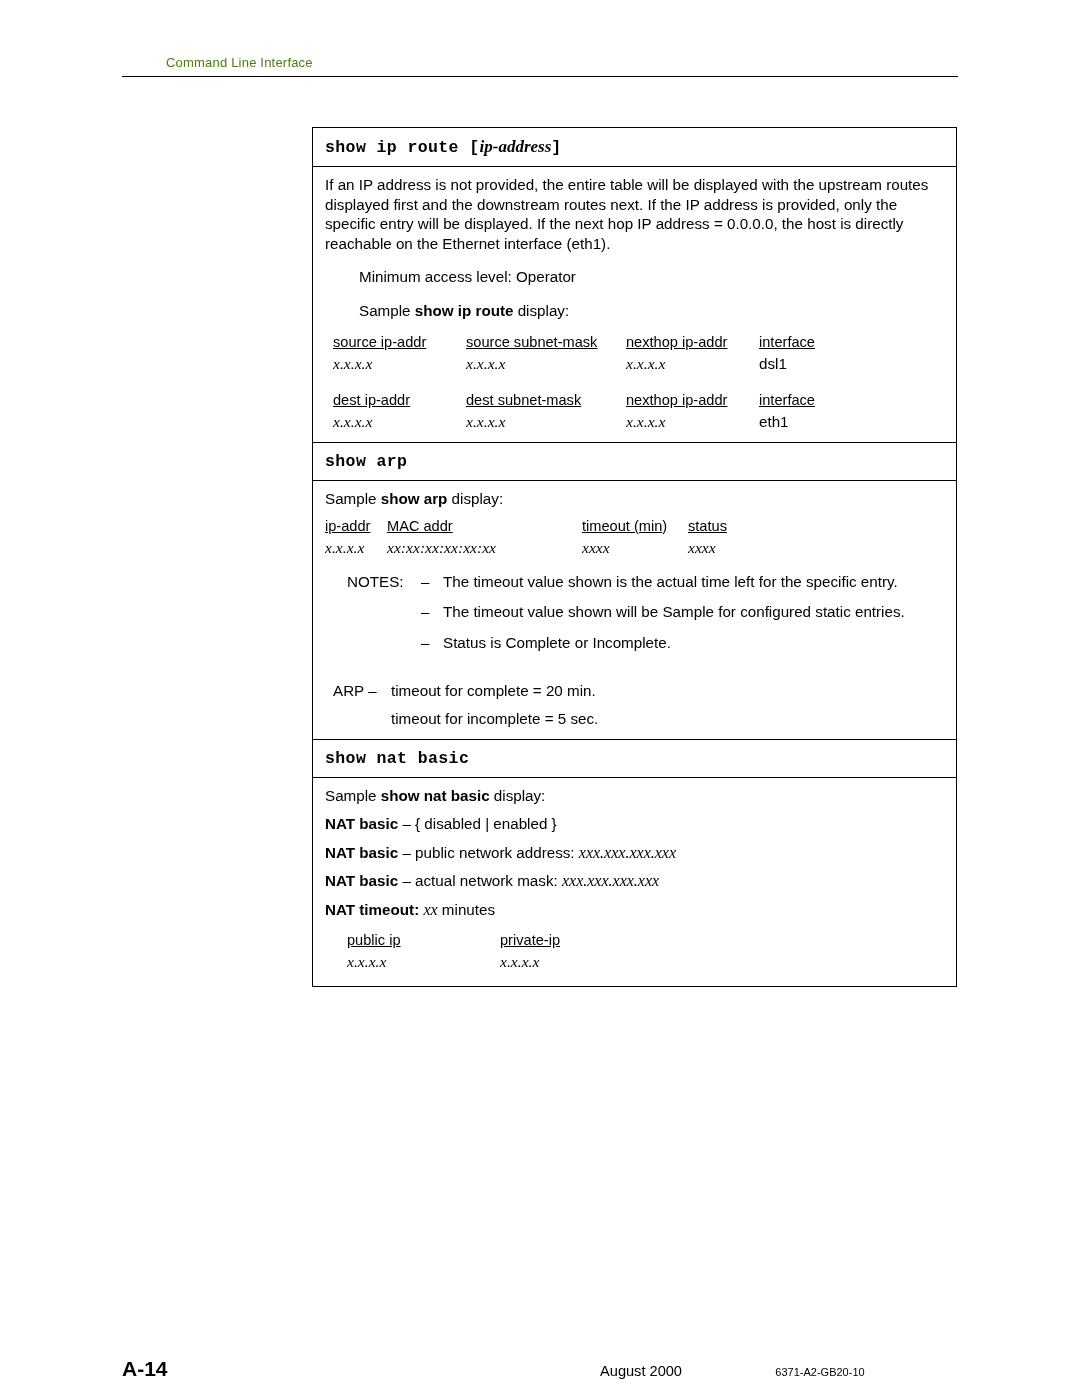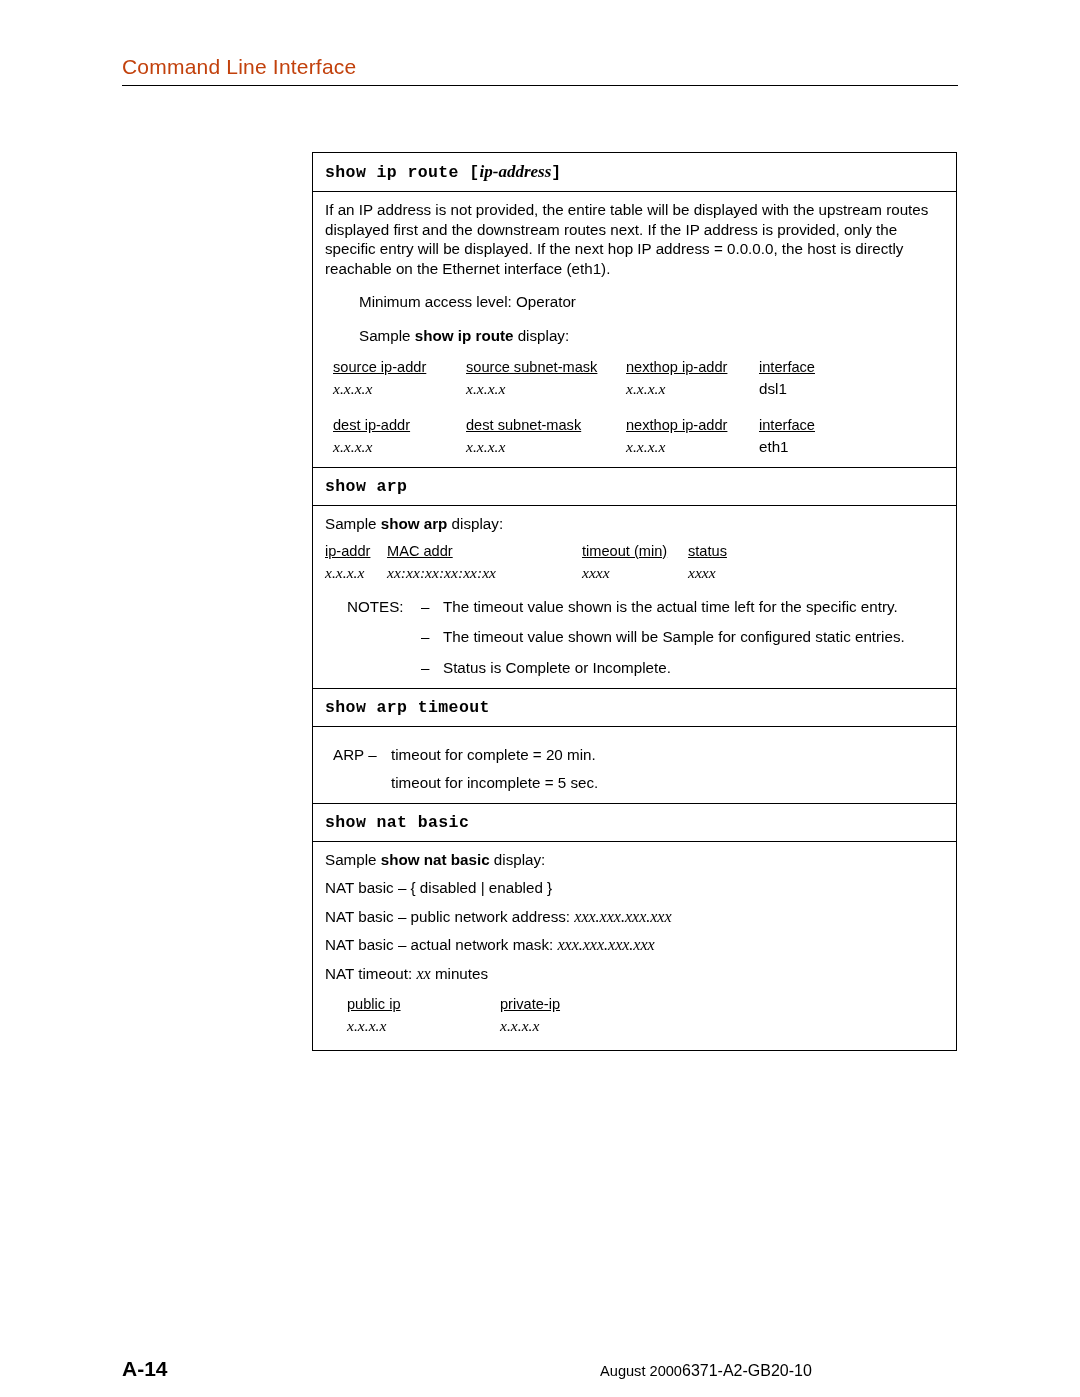--- a/index.html
+++ b/index.html
@@ -17,35 +17,36 @@
   }
 
   
   .page-header {
     position: absolute;
     left: 122px;
     top: 55px;
     width: 836px;
   }
   .page-header .header-text {
-    font-size: 21px;
+    font-size: 13px;
     letter-spacing: 0.2px;
-    color: #c2410c;
+    color: #4d7c0f;
+    margin-left: 44px;
   }
   .page-header .header-rule {
     margin-top: 6px;
     border-bottom: 1.6px solid #000;
     width: 836px;
   }
 
   
   .cmd-table {
     position: absolute;
     left: 312px;
-    top: 152px;
+    top: 127px;
     width: 645px;
     border: 1.3px solid #000;
     box-sizing: border-box;
   }
   .cmd-head {
     border-bottom: 1.3px solid #000;
     padding: 9px 0 9px 12px;
     font-family: "Liberation Mono", monospace;
     font-weight: bold;
     font-size: 16.5px;
@@ -137,21 +138,21 @@
 
   .arp-to {
     margin-top: 10px;
     margin-left: 8px;
   }
   .arp-to .line { display: flex; }
   .arp-to .line + .line { margin-top: 9px; }
   .arp-to .lbl { width: 58px; }
 
   .nat-line { margin-top: 9px; }
-  .nat-line .lbl { font-weight: normal; }
+  .nat-line .lbl { font-weight: bold; }
   .nat-sample {
     margin-top: 11px;
     margin-left: 22px;
   }
   .n1 { width: 153px; }
 
   
   .footer {
     position: absolute;
     left: 122px;
@@ -164,23 +165,23 @@
     font-size: 21px;
     font-weight: bold;
     width: 260px;
   }
   .footer .center {
     font-size: 14.6px;
     width: 300px;
     text-align: right;
   }
   .footer .right {
-    font-size: 16px;
+    font-size: 11px;
     flex: 1;
-    text-align: left;
+    text-align: center;
   }
 </style>
 </head>
 <body>
 
 <div class="page-header">
   <div class="header-text">Command Line Interface</div>
   <div class="header-rule"></div>
 </div>
 
@@ -258,23 +259,20 @@
         <span class="note-text">The timeout value shown will be Sample for configured static entries.</span>
       </div>
       <div class="note-line">
         <span class="note-label"></span>
         <span class="note-dash">–</span>
         <span class="note-text">Status is Complete or Incomplete.</span>
       </div>
     </div>
   </div>
 
-  <div class="cmd-head" style="border-top:1.3px solid #000;">
-    <span>show arp timeout</span>
-  </div>
   <div class="cmd-body">
     <div class="arp-to">
       <div class="line">
         <span class="lbl">ARP –</span>
         <span>timeout for complete = 20 min.</span>
       </div>
       <div class="line">
         <span class="lbl"></span>
         <span>timeout for incomplete = 5 sec.</span>
       </div>

